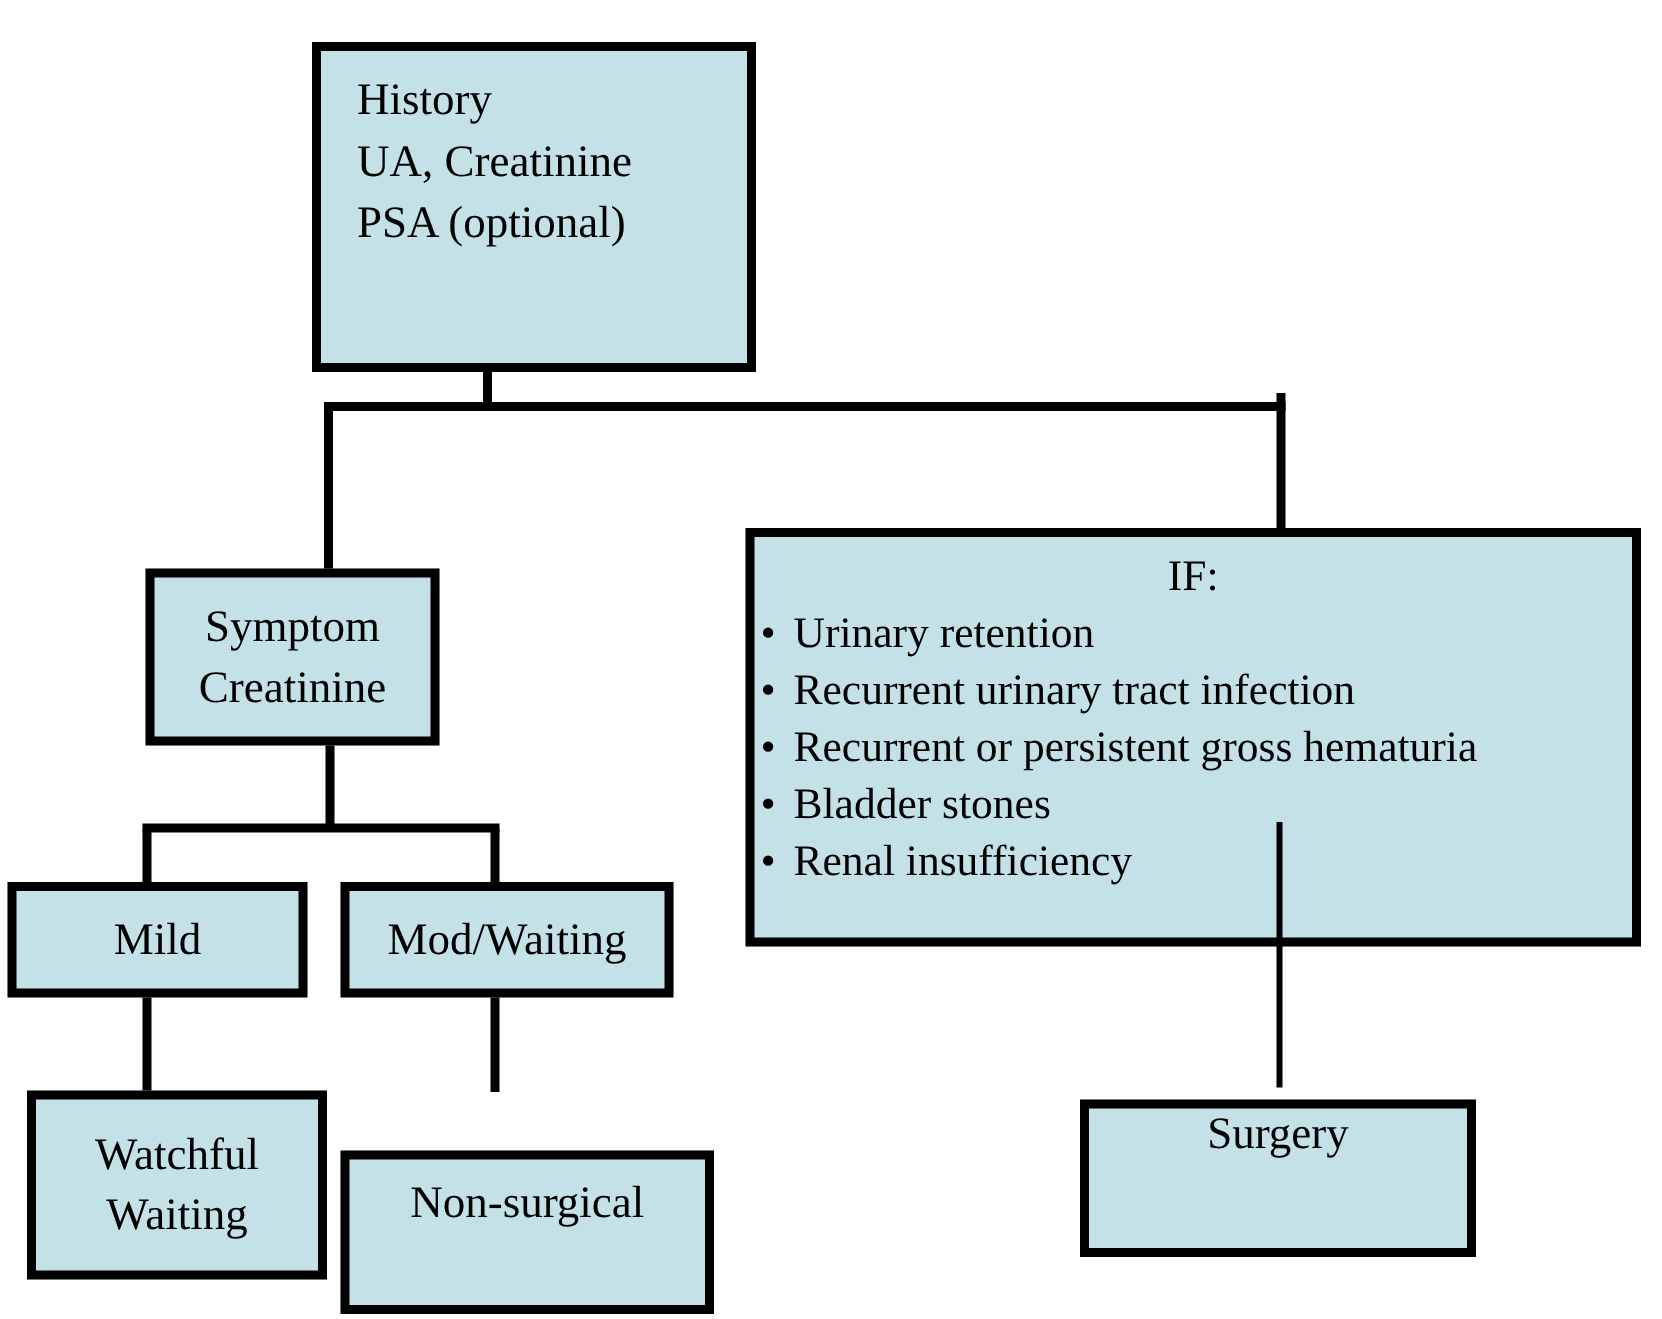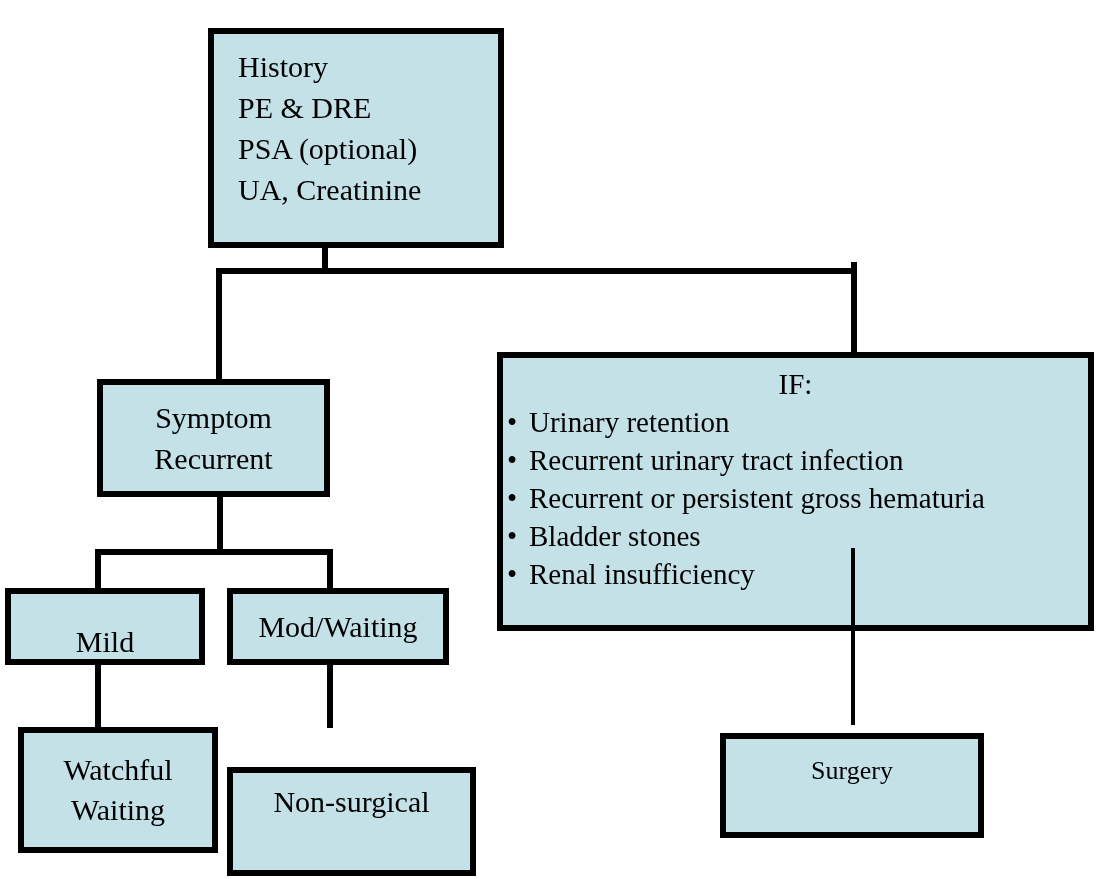--- a/index.html
+++ b/index.html
@@ -26,58 +26,58 @@
   }
   .line.over { z-index: 3; }
 
   
   #history {
     left: 208px; top: 28px; width: 296px; height: 220px;
     font-size: 30px; line-height: 41px;
     padding: 12px 8px 0 24px;
   }
   #symptom {
-    left: 97px; top: 379px; width: 233px; height: 118px;
+    left: 97px; top: 379px; width: 196px; height: 118px;
     font-size: 30px; line-height: 41px;
     display: flex; flex-direction: column; align-items: center; justify-content: center;
     text-align: center;
   }
   #if-box {
     left: 497px; top: 352px; width: 597px; height: 279px;
     font-size: 29px; line-height: 38px;
     padding-top: 7px;
   }
   #if-box .if-title { text-align: center; }
   .if-bullet { padding-left: 4px; display: flex; }
   .if-bullet .bdot { width: 22px; flex: 0 0 22px; }
   #mild {
     left: 5px; top: 588px; width: 200px; height: 77px;
     font-size: 30px;
-    display: flex; align-items: flex-end; justify-content: center;
+    display: flex; align-items: center; justify-content: center;
   }
   #mod-severe {
     left: 227px; top: 588px; width: 222px; height: 77px;
     font-size: 30px;
     display: flex; align-items: center; justify-content: center;
   }
   #watchful {
     left: 18px; top: 727px; width: 200px; height: 126px;
     font-size: 30px; line-height: 40px;
     display: flex; flex-direction: column; align-items: center; justify-content: center;
     text-align: center;
   }
   #non-surgical {
     left: 227px; top: 727px; width: 249px; height: 109px;
     font-size: 30px;
     text-align: center; padding-top: 12px; margin-top: 40px;
   }
   #surgery {
     left: 720px; top: 733px; width: 264px; height: 105px;
-    font-size: 26px;
-    text-align: center; padding-top: 17px;
+    font-size: 30px;
+    text-align: center; 
   }
 
   
   #c-history-down   { left: 322px; top: 246px; width: 6px;  height: 28px; }
   #c-top-horizontal { left: 216px; top: 268px; width: 641px; height: 6px; }
   #c-left-drop      { left: 216px; top: 272px; width: 6px;  height: 109px; }
   #c-right-drop     { left: 851px; top: 262px; width: 6px;  height: 92px; }
   #c-symptom-down   { left: 217px; top: 496px; width: 6px;  height: 57px; }
   #c-mid-horizontal { left: 95px;  top: 549px; width: 238px; height: 6px; }
   #c-mild-drop      { left: 95px;  top: 553px; width: 6px;  height: 37px; }
@@ -98,28 +98,27 @@
   <div class="line" id="c-symptom-down"></div>
   <div class="line" id="c-mid-horizontal"></div>
   <div class="line" id="c-mild-drop"></div>
   <div class="line" id="c-modsev-drop"></div>
   <div class="line" id="c-mild-ww"></div>
   <div class="line" id="c-modsev-ns"></div>
   <div class="line over" id="c-if-surgery"></div>
 
   <div class="node" id="history">
     <div>History</div>
-    <div>PE &amp; DRE</div>
+    <div>UA, Creatinine</div>
     <div>PSA (optional)</div>
-    <div>UA, Creatinine</div>
   </div>
 
   <div class="node" id="symptom">
     <div>Symptom</div>
-    <div>Recurrent</div>
+    <div>Creatinine</div>
   </div>
 
   <div class="node" id="if-box">
     <div class="if-title">IF:</div>
     <div class="if-bullet">
       <span class="bdot">•</span>
       <span>Urinary retention</span>
     </div>
     <div class="if-bullet">
       <span class="bdot">•</span>

